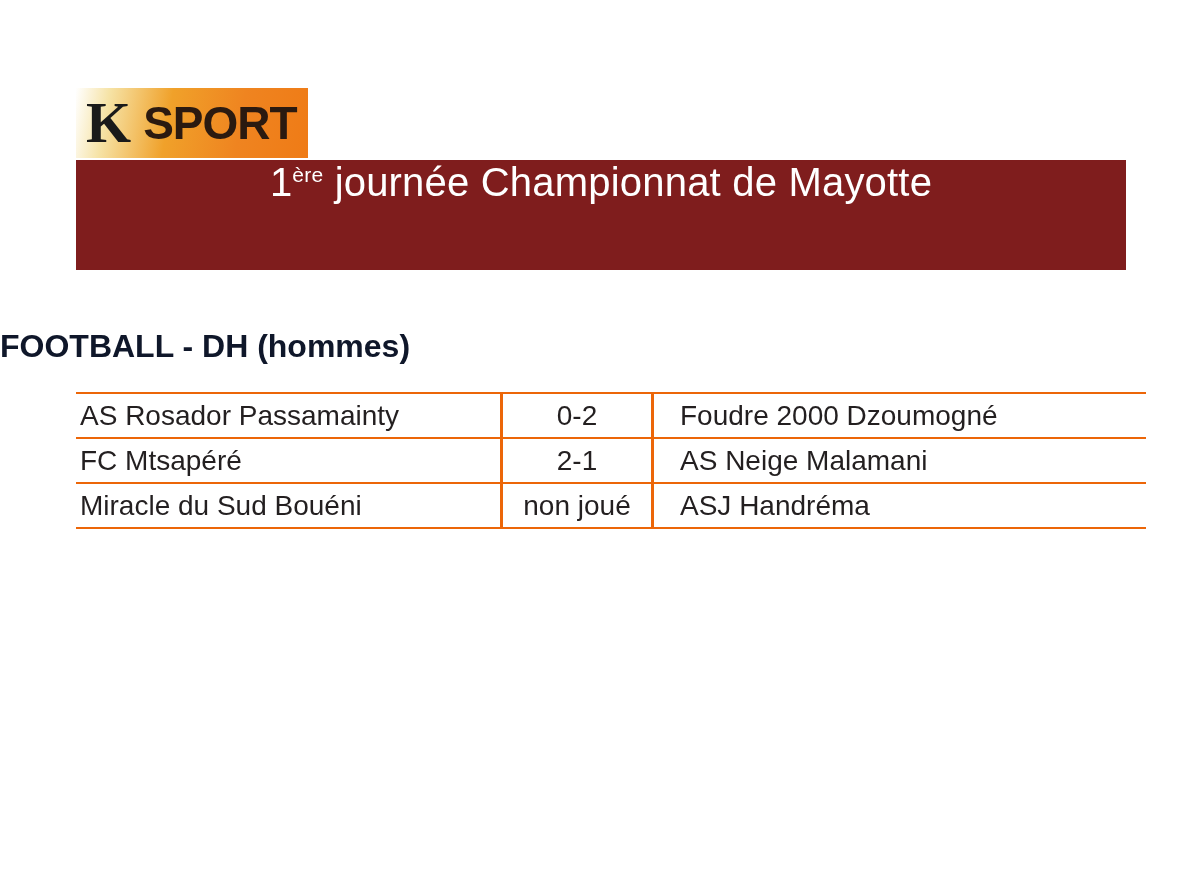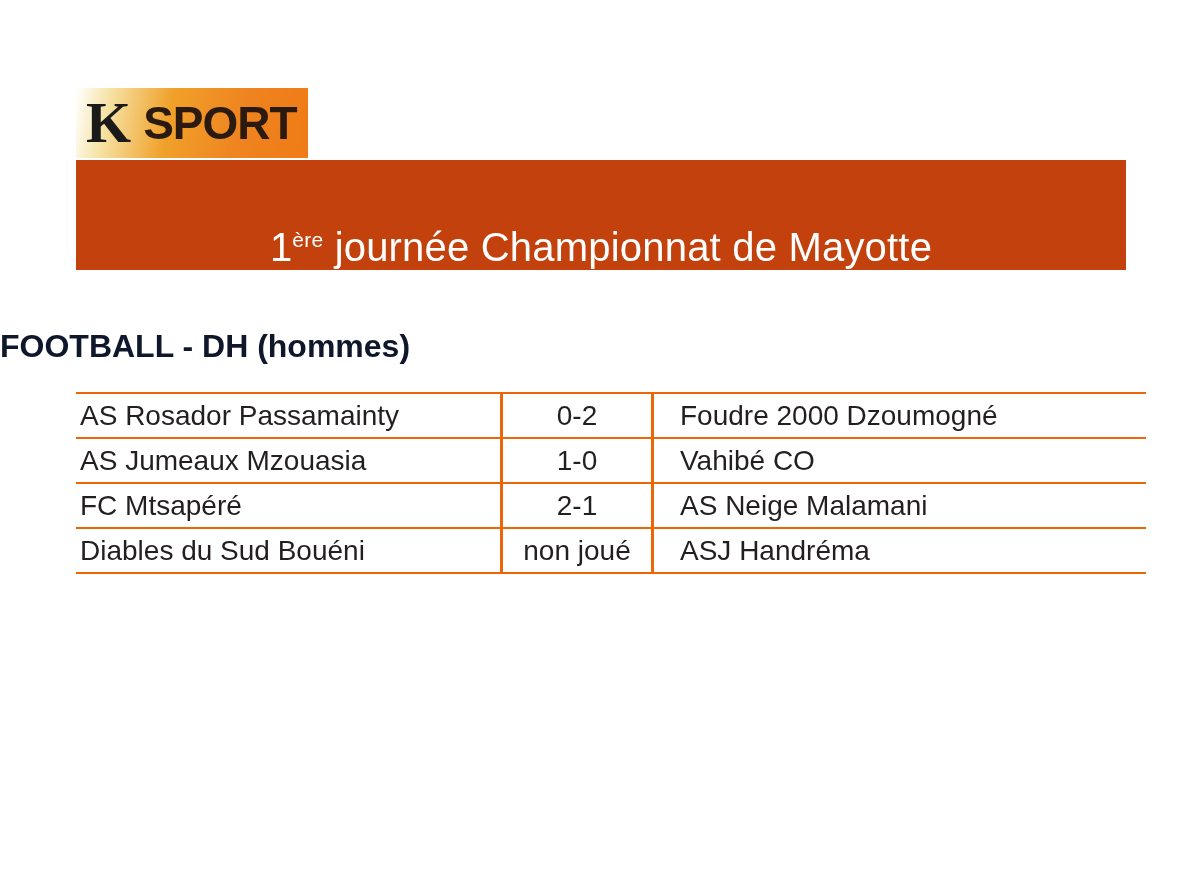--- a/index.html
+++ b/index.html
@@ -46,23 +46,23 @@
     letter-spacing: -1px;
   }
 
   
   .banner {
     position: absolute;
     left: 76px;
     top: 160px;
     width: 1050px;
     height: 110px;
-    background: #c2410c;
+    background: #7f1d1d;
     display: flex;
-    align-items: flex-end;
+    align-items: flex-start;
     justify-content: center;
   }
   .banner-title {
     color: #ffffff;
     font-size: 40px;
     font-weight: normal;
     letter-spacing: 0.2px;
     white-space: nowrap;
   }
   .banner-title sup {
@@ -139,28 +139,23 @@
 <div class="section-heading">FOOTBALL - DH (hommes)</div>
 
 <table class="results">
   <tbody>
     <tr>
       <td class="col-home">AS Rosador Passamainty</td>
       <td class="col-score">0-2</td>
       <td class="col-away">Foudre 2000 Dzoumogné</td>
     </tr>
     <tr>
-      <td class="col-home">AS Jumeaux Mzouasia</td>
-      <td class="col-score">1-0</td>
-      <td class="col-away">Vahibé CO</td>
-    </tr>
-    <tr>
       <td class="col-home">FC Mtsapéré</td>
       <td class="col-score">2-1</td>
       <td class="col-away">AS Neige Malamani</td>
     </tr>
     <tr>
-      <td class="col-home">Diables du Sud Bouéni</td>
+      <td class="col-home">Miracle du Sud Bouéni</td>
       <td class="col-score">non joué</td>
       <td class="col-away">ASJ Handréma</td>
     </tr>
   </tbody>
 </table>
 
 </body></html>

